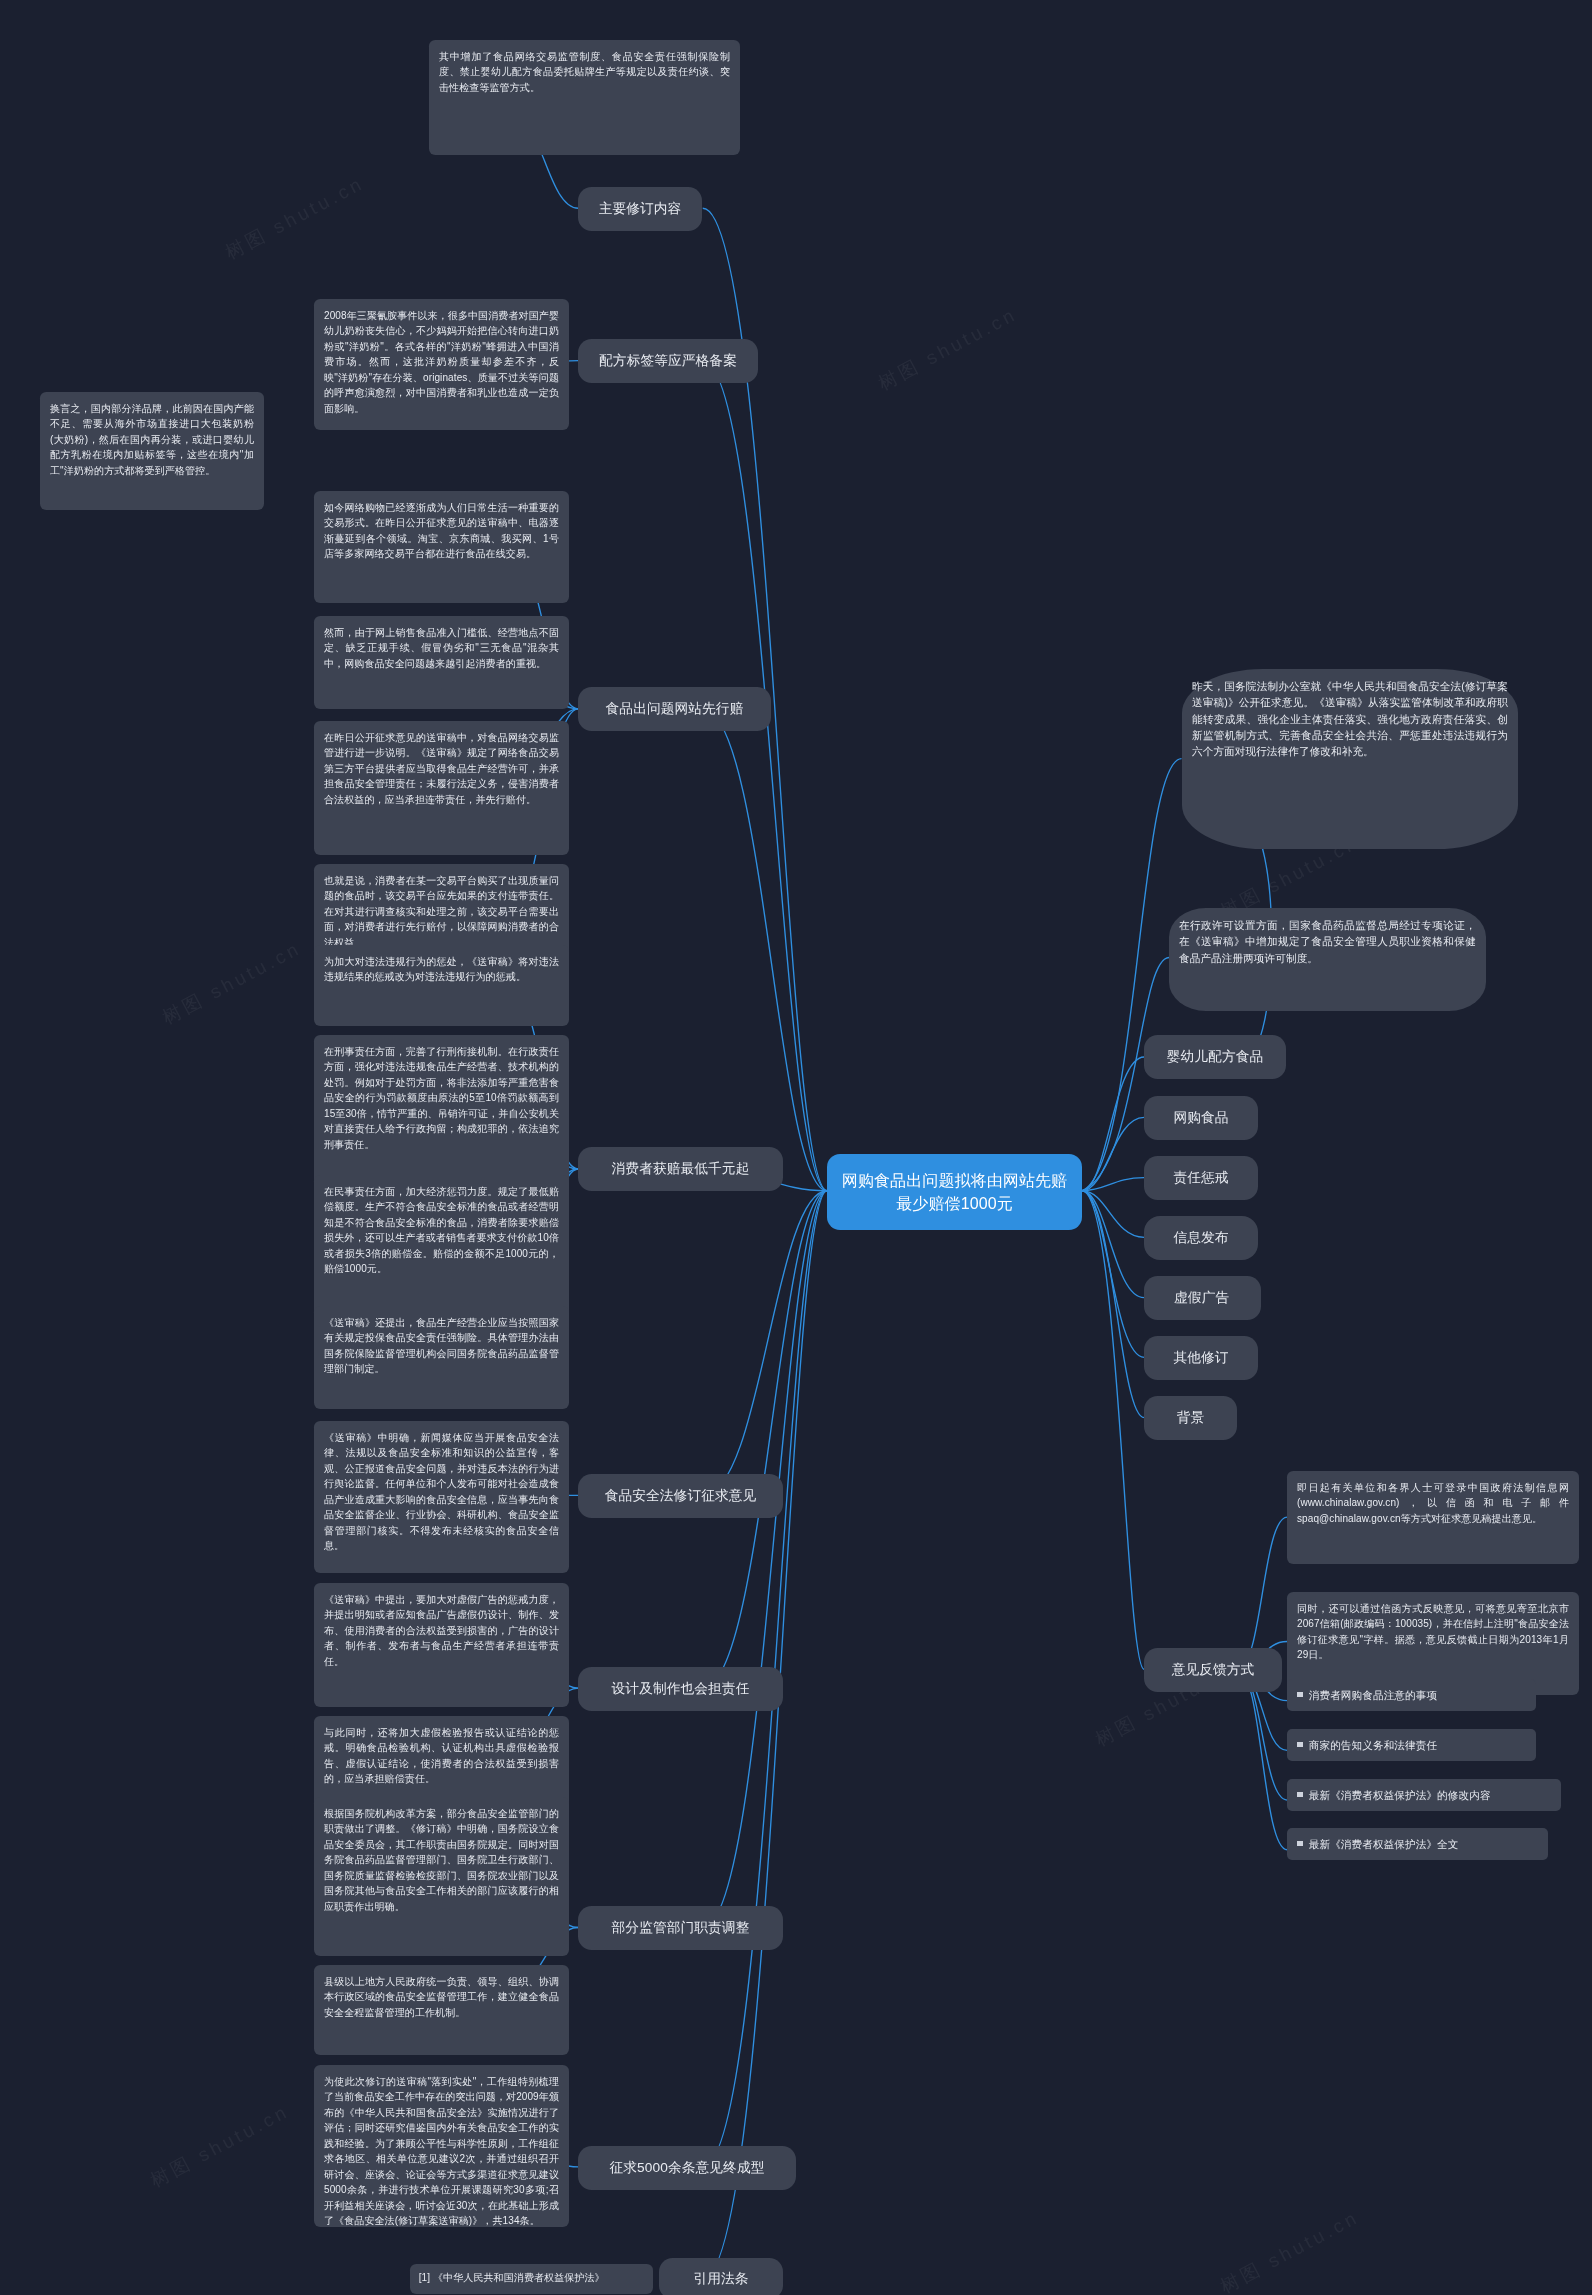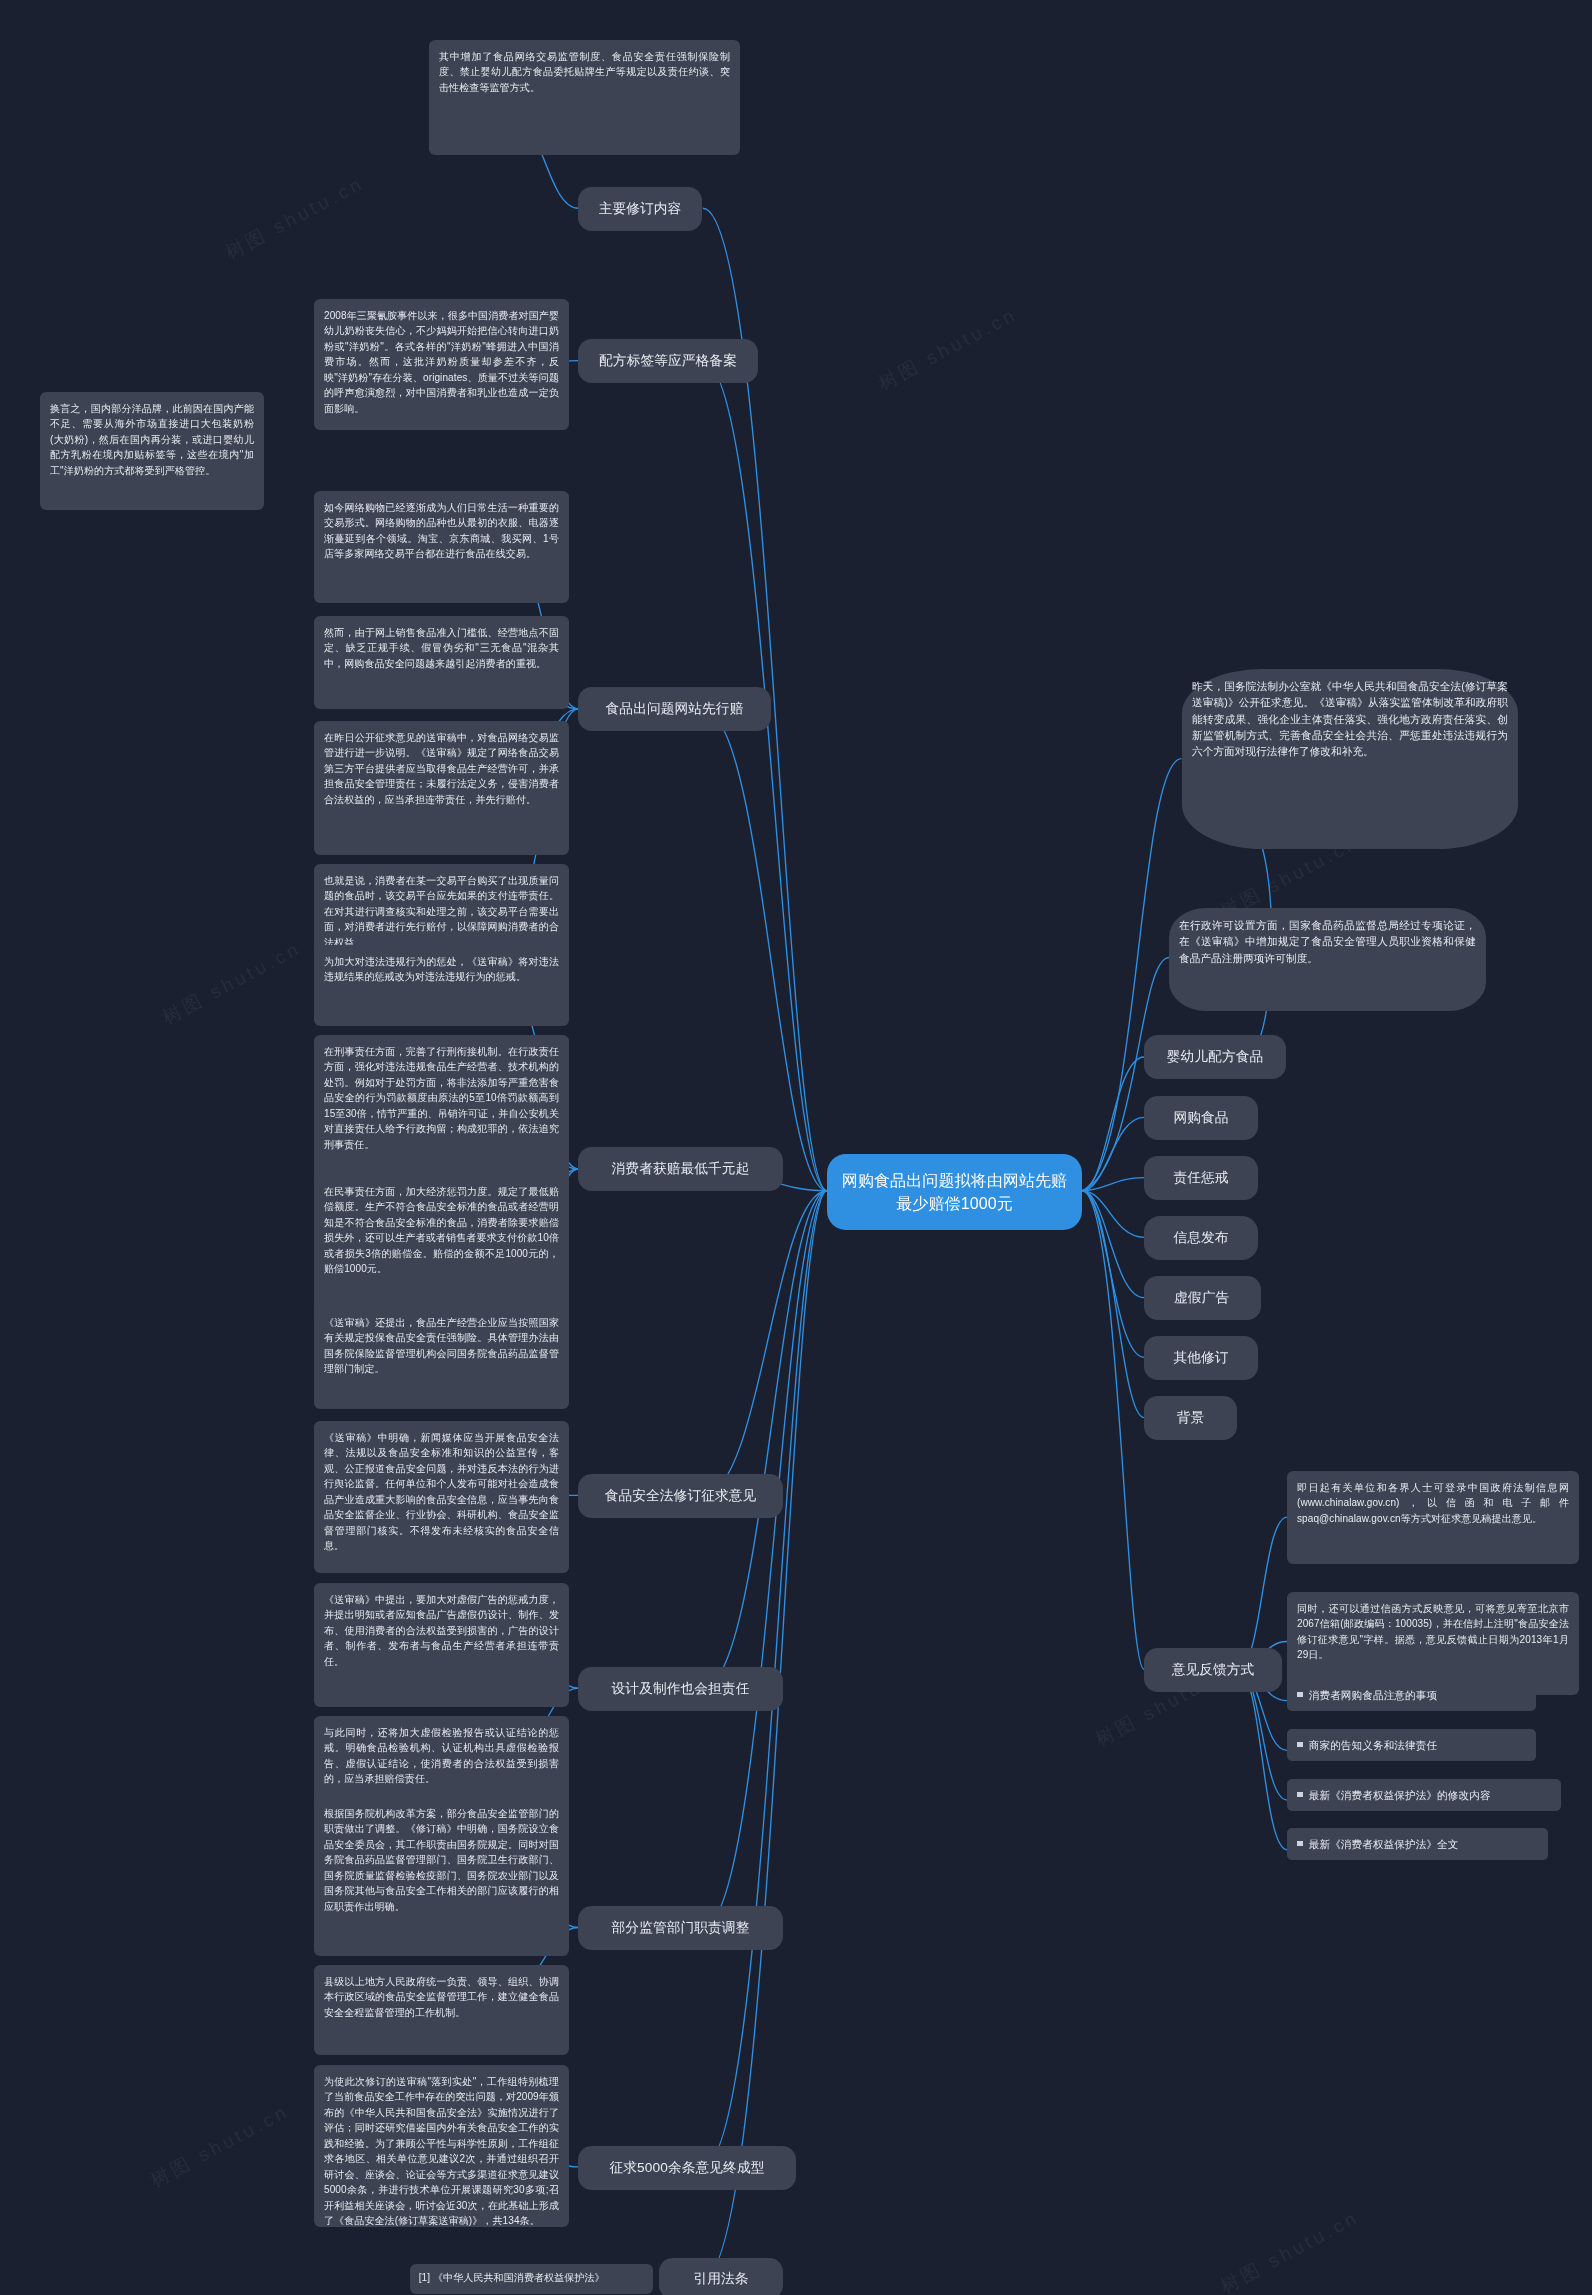--- a/index.html
+++ b/index.html
@@ -28,21 +28,21 @@
     border-radius:13.7px;
     text-align:center;
     font-size:13.7px;
     padding:7.5px 13.7px;
     line-height:1.3;
     display:flex; align-items:center; justify-content:center;
   }
   .node.center {
     background:#2f8fe0;
     color:#ffffff;
-    border-radius:19px;
+    border-radius:13px;
     font-size:16px;
     text-align:center;
     display:flex; align-items:center; justify-content:center;
     padding:10px 11.2px;
     line-height:1.45;
   }
   .node.oval {
     border-radius:81px/44px;
     text-align:justify;
     font-size:10.6px;
@@ -176,21 +176,21 @@
   <div class="node leaf" style="left:578px; top:1906px; width:205px; height:44px;">部分监管部门职责调整</div>
   <div class="node leaf" style="left:578px; top:2146px; width:218px; height:44px;">征求5000余条意见终成型</div>
   <div class="node leaf" style="left:659px; top:2258px; width:124px; height:41px;">引用法条</div>
 
   <div class="node small" style="left:429px; top:40px; width:311px; height:115px;">其中增加了食品网络交易监管制度、食品安全责任强制保险制度、禁止婴幼儿配方食品委托贴牌生产等规定以及责任约谈、突击性检查等监管方式。</div>
 
   <div class="node small" style="left:40px; top:392px; width:224px; height:118px;">换言之，国内部分洋品牌，此前因在国内产能不足、需要从海外市场直接进口大包装奶粉(大奶粉)，然后在国内再分装，或进口婴幼儿配方乳粉在境内加贴标签等，这些在境内"加工"洋奶粉的方式都将受到严格管控。</div>
 
   <div class="node small" style="left:314px; top:299px; width:255px; height:131px;">2008年三聚氰胺事件以来，很多中国消费者对国产婴幼儿奶粉丧失信心，不少妈妈开始把信心转向进口奶粉或"洋奶粉"。各式各样的"洋奶粉"蜂拥进入中国消费市场。然而，这批洋奶粉质量却参差不齐，反映"洋奶粉"存在分装、originates、质量不过关等问题的呼声愈演愈烈，对中国消费者和乳业也造成一定负面影响。</div>
 
-  <div class="node small" style="left:314px; top:491px; width:255px; height:112px;">如今网络购物已经逐渐成为人们日常生活一种重要的交易形式。网络购物的品种也从最初的衣服、电器逐渐蔓延到各个领域。淘宝、京东商城、我买网、1号店等多家网络交易平台都在进行食品在线交易。</div>
+  <div class="node small" style="left:314px; top:491px; width:255px; height:112px;">如今网络购物已经逐渐成为人们日常生活一种重要的交易形式。在昨日公开征求意见的送审稿中、电器逐渐蔓延到各个领域。淘宝、京东商城、我买网、1号店等多家网络交易平台都在进行食品在线交易。</div>
   <div class="node small" style="left:314px; top:616px; width:255px; height:93px;">然而，由于网上销售食品准入门槛低、经营地点不固定、缺乏正规手续、假冒伪劣和"三无食品"混杂其中，网购食品安全问题越来越引起消费者的重视。</div>
   <div class="node small" style="left:314px; top:721px; width:255px; height:134px;">在昨日公开征求意见的送审稿中，对食品网络交易监管进行进一步说明。《送审稿》规定了网络食品交易第三方平台提供者应当取得食品生产经营许可，并承担食品安全管理责任；未履行法定义务，侵害消费者合法权益的，应当承担连带责任，并先行赔付。</div>
   <div class="node small" style="left:314px; top:864px; width:255px; height:115px;">也就是说，消费者在某一交易平台购买了出现质量问题的食品时，该交易平台应先如果的支付连带责任。在对其进行调查核实和处理之前，该交易平台需要出面，对消费者进行先行赔付，以保障网购消费者的合法权益。</div>
 
   <div class="node small" style="left:314px; top:945px; width:255px; height:81px;">为加大对违法违规行为的惩处，《送审稿》将对违法违规结果的惩戒改为对违法违规行为的惩戒。</div>
   <div class="node small" style="left:314px; top:1035px; width:255px; height:162px;">在刑事责任方面，完善了行刑衔接机制。在行政责任方面，强化对违法违规食品生产经营者、技术机构的处罚。例如对于处罚方面，将非法添加等严重危害食品安全的行为罚款额度由原法的5至10倍罚款额高到15至30倍，情节严重的、吊销许可证，并自公安机关对直接责任人给予行政拘留；构成犯罪的，依法追究刑事责任。</div>
 
   <div class="node small" style="left:314px; top:1175px; width:255px; height:149px;">在民事责任方面，加大经济惩罚力度。规定了最低赔偿额度。生产不符合食品安全标准的食品或者经营明知是不符合食品安全标准的食品，消费者除要求赔偿损失外，还可以生产者或者销售者要求支付价款10倍或者损失3倍的赔偿金。赔偿的金额不足1000元的，赔偿1000元。</div>
   <div class="node small" style="left:314px; top:1306px; width:255px; height:103px;">《送审稿》还提出，食品生产经营企业应当按照国家有关规定投保食品安全责任强制险。具体管理办法由国务院保险监督管理机构会同国务院食品药品监督管理部门制定。</div>
 

